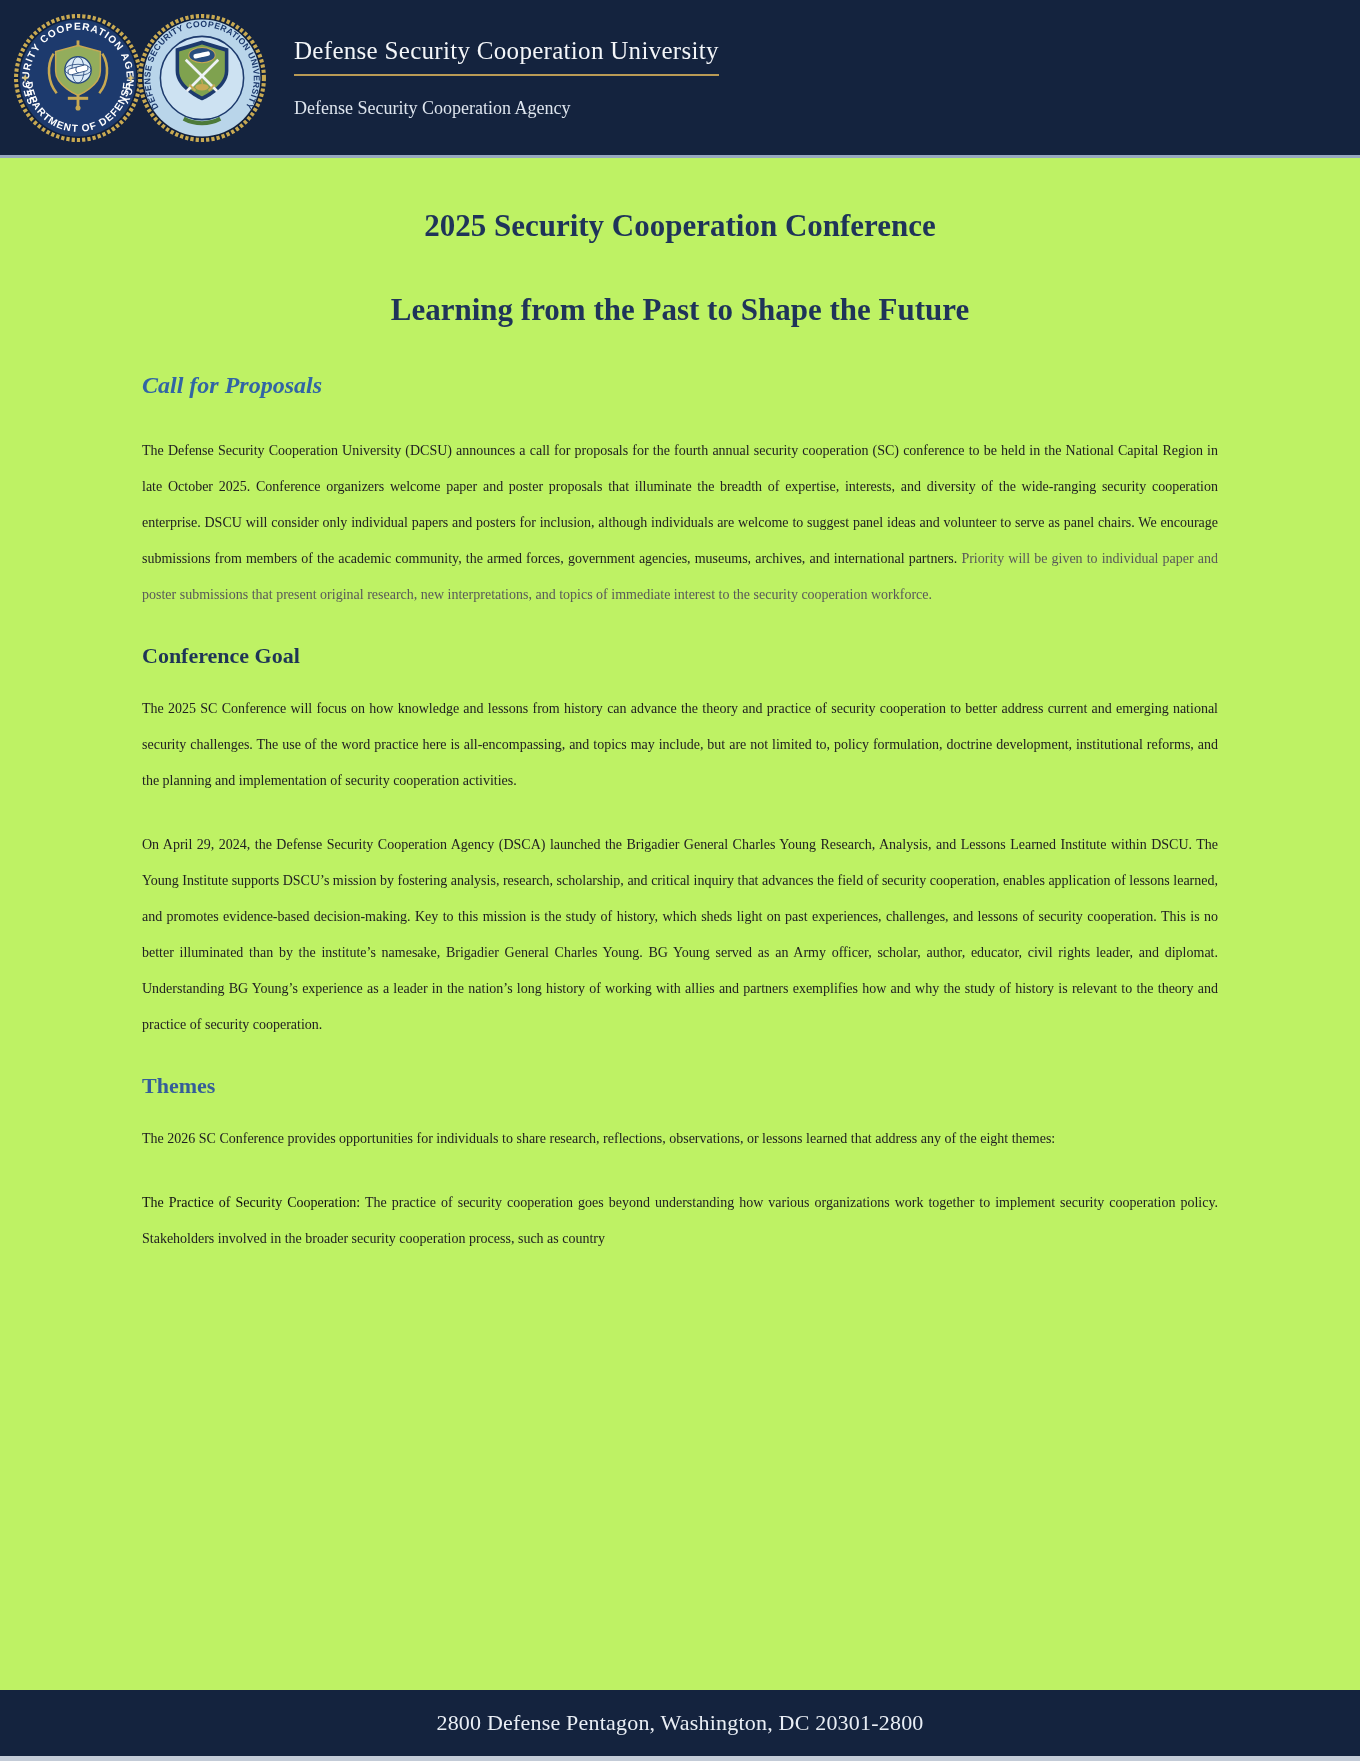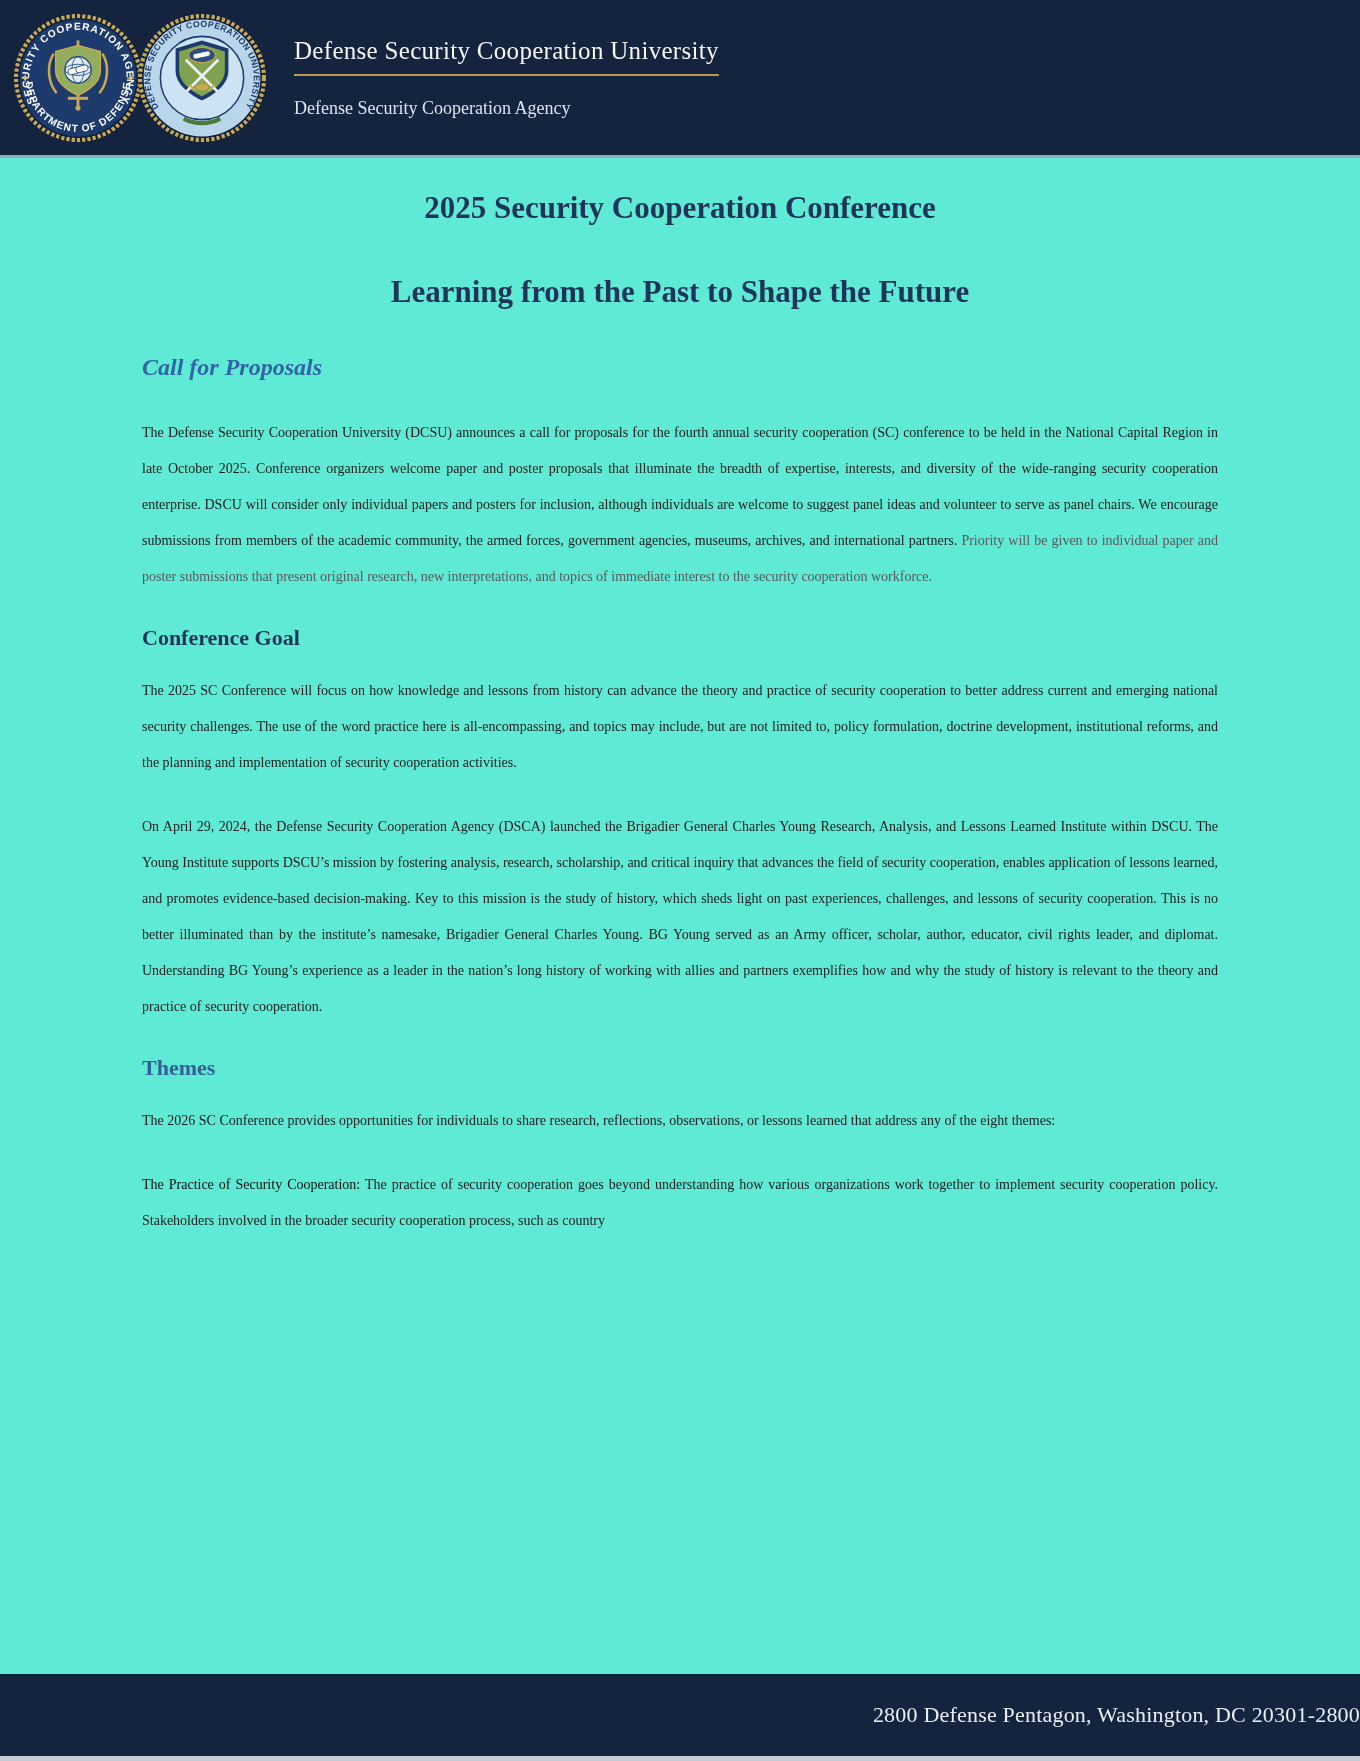--- a/index.html
+++ b/index.html
@@ -40,22 +40,22 @@
     color: #dee5ee;
     font-size: 18px;
     font-weight: 400;
     margin-top: 22px;
     font-family: "Liberation Serif", serif;
   }
 
   
   .page-main {
     flex: 1 1 auto;
-    background: #5eead4;
-    padding: 12px 142px 0 142px;
+    background: #bef264;
+    padding: 30px 142px 0 142px;
   }
   .doc-title {
     text-align: center;
     color: #1f3459;
     font-size: 31px;
     font-weight: 700;
     margin-top: 20px;
     font-family: "Liberation Serif", serif;
   }
   .doc-subtitle {
@@ -94,25 +94,25 @@
   }
   .section-heading.themes { color: #355e99; }
   .theme-lead { font-weight: 400; color: #111111; }
 
   
   .footer-band {
     margin-top: auto;
     flex: 0 0 auto;
   }
   .footer-inner {
-    height: 82px;
+    height: 66px;
     background: #14233e;
     display: flex;
     align-items: center;
-    justify-content: flex-end;
+    justify-content: center;
   }
   .footer-address {
     color: #e9eef5;
     font-size: 22px;
     letter-spacing: 0.2px;
     font-family: "Liberation Serif", serif;
   }
   .footer-strip { height: 5px; background: #c3cbd7; }
 </style>
 </head>

